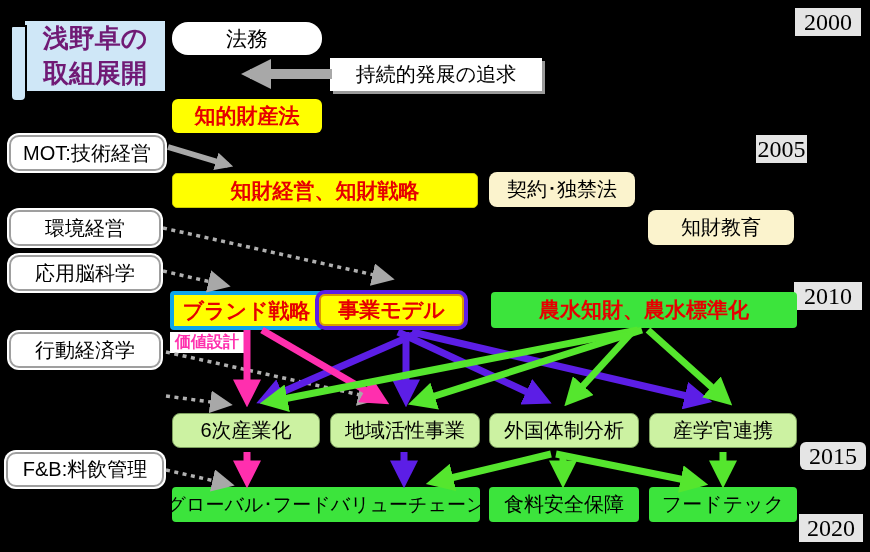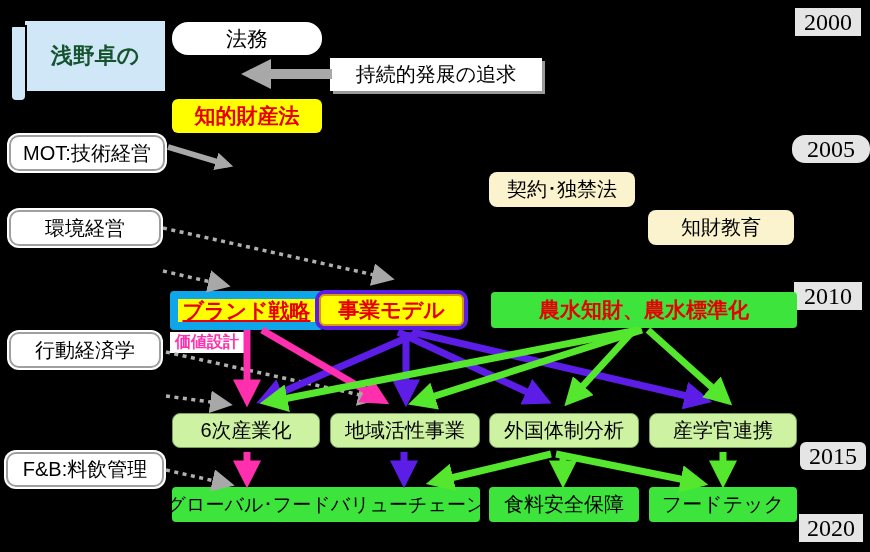--- a/index.html
+++ b/index.html
@@ -10,73 +10,76 @@
   .box{
     position:absolute; box-sizing:border-box; display:flex;
     align-items:center; justify-content:center; white-space:nowrap;
     z-index:2; font-size:20px; color:#000;
   }
   .white-plain{background:#fff; border-radius:16px; font-size:21px;}
   .shadow-box{background:#fff; box-shadow:3px 3px 0 #9a9a9a; font-size:20px;}
   .gray-outline{background:#fff; border:2px solid #9f9f9f; box-shadow:0 0 0 2px #fff; border-radius:10px;}
   .yellow{background:#ffff00; color:#e60000; font-weight:bold; font-size:21px; border-radius:6px;}
   .yellow-thinline{border:1px solid #cbcb00; border-radius:5px;}
-  .pink-border{border:8px solid #0ea5e9; border-radius:4px;text-decoration:underline;}
+  .pink-border{border:4px solid #0ea5e9; border-radius:4px;}
   .purple-border{border:4px solid #5c1ee6; border-radius:10px; box-shadow:inset 0 0 0 2px #d99a00;}
   .cream{background:#fbf3cd; border-radius:8px;}
   .bgreen{background:#3ce43c; border-radius:4px;}
   .red-text{color:#e60000; font-weight:bold; font-size:21px;}
   .lgreen{background:#ccf2a2; border:1px solid #7da05e; border-radius:8px;}
   .year{background:#e5e5e5; color:#000; font-family:"Liberation Serif",serif; font-size:24px; z-index:1;}
   .small-label{background:#fff; color:#ff2fae; font-weight:bold; font-size:16px;}
   .fs19{font-size:19px;}
   
   #banner-body{
     position:absolute; left:23px; top:19px; width:140px; height:70px;
     background:#cfe7f7; border:2px solid #000; z-index:2;
     display:flex; flex-direction:column; align-items:center; justify-content:center;
-    font-weight:bold; font-size:22px; line-height:1.35; color:#14532d;
+    font-weight:bold; font-size:26px; line-height:1.35; color:#701a75;
   }
   #banner-roll{
     position:absolute; left:10px; top:25px; width:13px; height:73px;
     background:#cfe7f7; border:2px solid #000; border-radius:3px 0 6px 6px; z-index:3;
   }
   #banner-curl{
     position:absolute; left:150px; top:11px; width:11px; height:11px;
     border:2px solid #000; border-radius:50%;
     border-bottom-color:transparent; border-left-color:transparent; z-index:1;
   }
   #arrow-layer{position:absolute; left:0; top:0; z-index:3; pointer-events:none;}
 </style>
 </head>
 <body>
 
 <div id="canvas">
 
   <div id="banner-curl"></div>
   <div id="banner-body">
     <span>浅野卓の</span>
+    <span>取組展開</span>
   </div>
   <div id="banner-roll"></div>
 
   <div class="box year" style="left:795px;top:8px;width:66px;height:28px;">2000</div>
-  <div class="box year" style="left:792px;top:135px;width:78px;height:28px;border-radius:13px;">2005</div>
+  <div class="box year" style="left:756px;top:135px;width:51px;height:28px;">2005</div>
   <div class="box year" style="left:794px;top:282px;width:68px;height:28px;">2010</div>
   <div class="box year" style="left:800px;top:442px;width:66px;height:28px;border-radius:6px;">2015</div>
   <div class="box year" style="left:799px;top:514px;width:64px;height:28px;">2020</div>
 
   <div class="box gray-outline" style="left:9px;top:135px;width:156px;height:36px;">MOT:技術経営</div>
   <div class="box gray-outline" style="left:9px;top:210px;width:152px;height:36px;">環境経営</div>
+  <div class="box gray-outline" style="left:9px;top:255px;width:152px;height:36px;">応用脳科学</div>
   <div class="box gray-outline" style="left:9px;top:332px;width:152px;height:36px;">行動経済学</div>
   <div class="box gray-outline" style="left:6px;top:452px;width:158px;height:35px;">F&amp;B:料飲管理</div>
 
   <div class="box white-plain" style="left:172px;top:22px;width:150px;height:33px;">法務</div>
   <div class="box shadow-box" style="left:330px;top:58px;width:212px;height:33px;">持続的発展の追求</div>
   <div class="box yellow" style="left:172px;top:99px;width:150px;height:34px;">知的財産法</div>
 
+  <div class="box yellow yellow-thinline" style="left:172px;top:173px;width:306px;height:35px;">知財経営、知財戦略</div>
   <div class="box cream" style="left:489px;top:172px;width:146px;height:35px;">契約･独禁法</div>
   <div class="box cream" style="left:648px;top:210px;width:146px;height:35px;">知財教育</div>
 
   <div class="box yellow pink-border" style="left:170px;top:291px;width:153px;height:39px;">ブランド戦略</div>
   <div class="box yellow purple-border" style="left:315px;top:290px;width:153px;height:40px;">事業モデル</div>
   <div class="box bgreen red-text" style="left:491px;top:292px;width:306px;height:36px;">農水知財、農水標準化</div>
   <div class="box small-label" style="left:170px;top:332px;width:74px;height:21px;">価値設計</div>
 
   <div class="box lgreen" style="left:172px;top:413px;width:148px;height:35px;">6次産業化</div>
   <div class="box lgreen" style="left:330px;top:413px;width:150px;height:35px;">地域活性事業</div>

